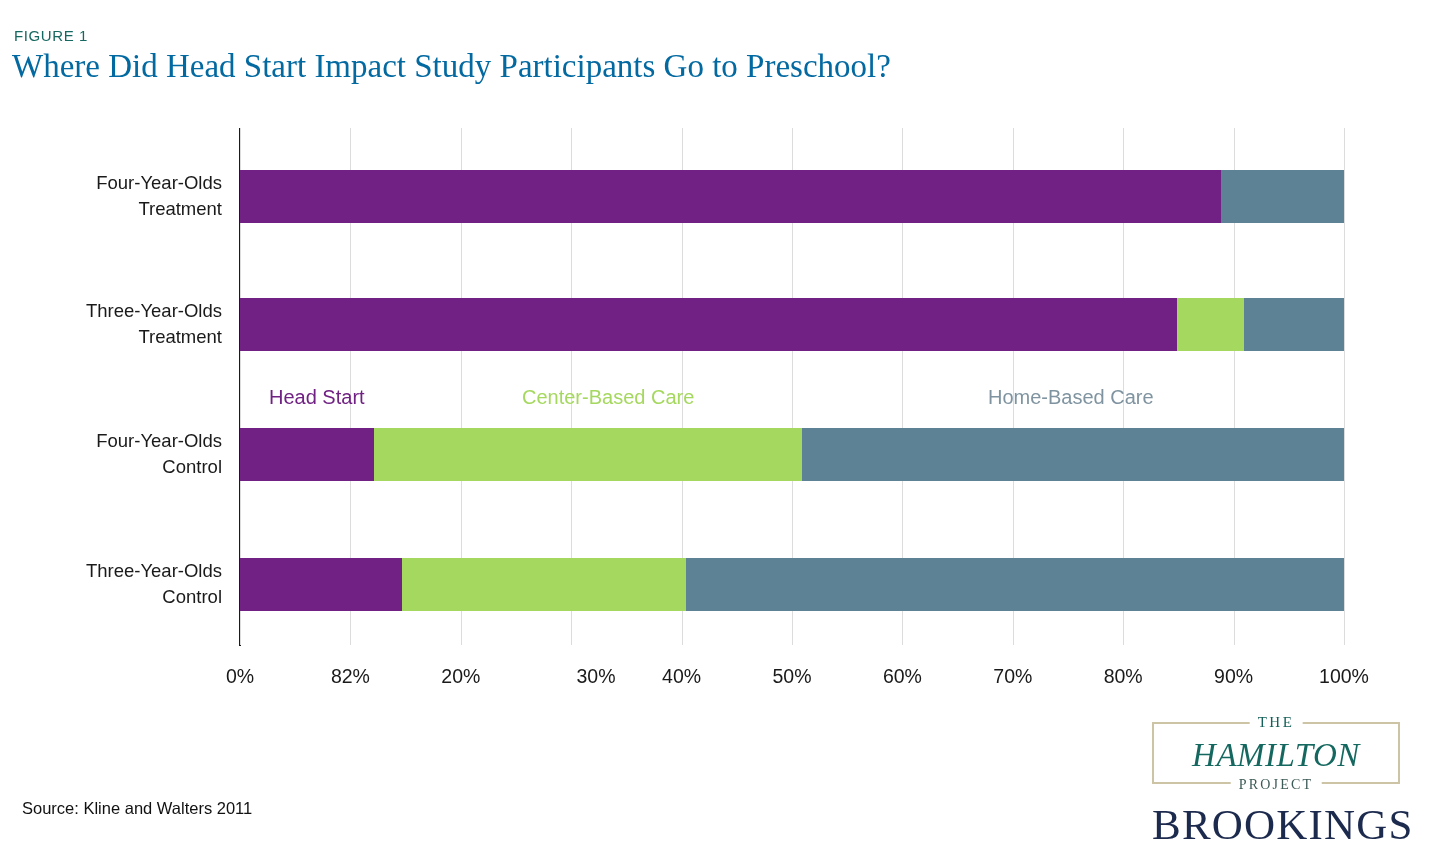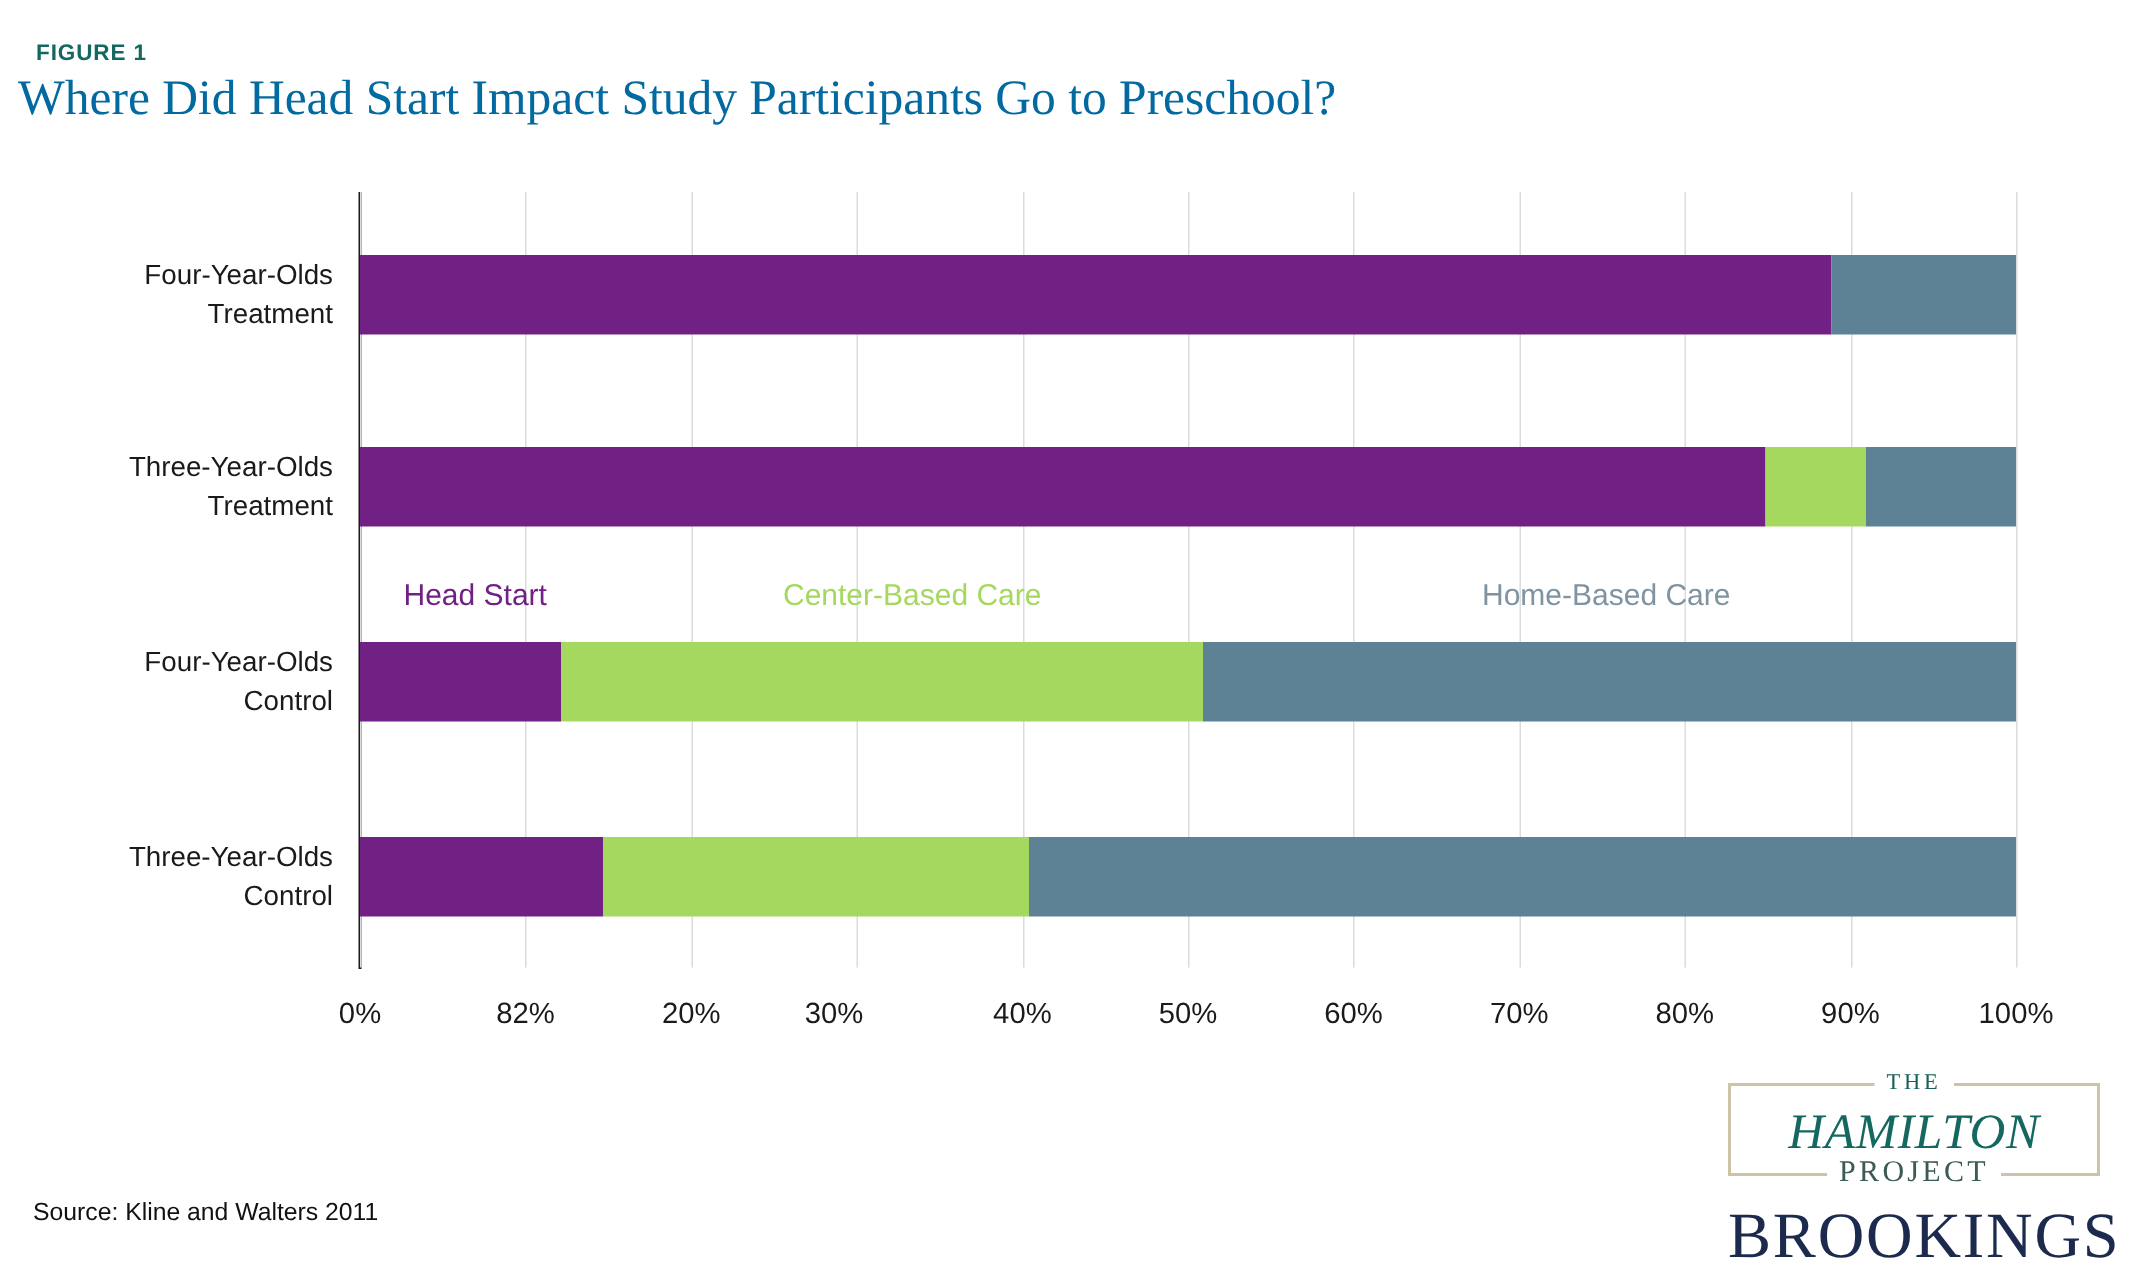--- a/index.html
+++ b/index.html
@@ -8,24 +8,23 @@
     background: #ffffff;
     font-family: "Liberation Sans", sans-serif;
     overflow: hidden;
   }
   #root { position: relative; width: 1432px; height: 850px; }
 
   
   .fig-label {
     position: absolute; left: 14px; top: 27px;
     font-family: "Liberation Sans", sans-serif;
-    font-size: 15px; font-weight: bold;
+    font-size: 15px; font-weight: normal;
     letter-spacing: 0.6px;
     color: #15685f;
-    margin-left: 10px;
   }
   .fig-title {
     position: absolute; left: 12px; top: 48px;
     font-family: "Liberation Serif", serif;
     font-size: 33px; font-weight: normal;
     color: #0369a1;
     white-space: nowrap;
   }
 
   
@@ -105,21 +104,21 @@
     text-align: center;
     font-family: "Liberation Serif", serif;
     font-size: 33px; letter-spacing: 0.5px;
     color: #15685f;
     font-style: italic;
   }
   .hamilton-project {
     position: absolute; left: 50%; bottom: -11px; transform: translateX(-50%);
     background: #ffffff; padding: 0 8px;
     font-family: "Liberation Serif", serif;
-    font-size: 20px; letter-spacing: 2.2px;
+    font-size: 14px; letter-spacing: 2.2px;
     color: #3c5a56;
   }
   .brookings {
     margin-top: 16px;
     text-align: center;
     font-family: "Liberation Serif", serif;
     font-size: 43px; letter-spacing: 1.2px;
     color: #1c2a4e;
   }
 </style>
@@ -186,21 +185,21 @@
     </div>
   <div id="legend">
       <div class="legend-item" style="left: 269px; top: 386px; color: rgb(112, 33, 131);">Head Start</div>
       <div class="legend-item" style="left: 522px; top: 386px; color: rgb(165, 216, 94);">Center-Based Care</div>
       <div class="legend-item" style="left: 988px; top: 386px; color: rgb(127, 148, 160);">Home-Based Care</div>
     </div>
   <div id="xticks">
       <div class="xtick" style="left: 240px;">0%</div>
       <div class="xtick" style="left: 350.4px;">82%</div>
       <div class="xtick" style="left: 460.8px;">20%</div>
-      <div class="xtick" style="left: 556px;">30%</div>
+      <div class="xtick" style="left: 596px;">30%</div>
       <div class="xtick" style="left: 681.6px;">40%</div>
       <div class="xtick" style="left: 792px;">50%</div>
       <div class="xtick" style="left: 902.4px;">60%</div>
       <div class="xtick" style="left: 1012.8px;">70%</div>
       <div class="xtick" style="left: 1123.2px;">80%</div>
       <div class="xtick" style="left: 1233.6px;">90%</div>
       <div class="xtick" style="left: 1344px;">100%</div>
     </div>
 
   <div class="source">Source: Kline and Walters 2011</div>

